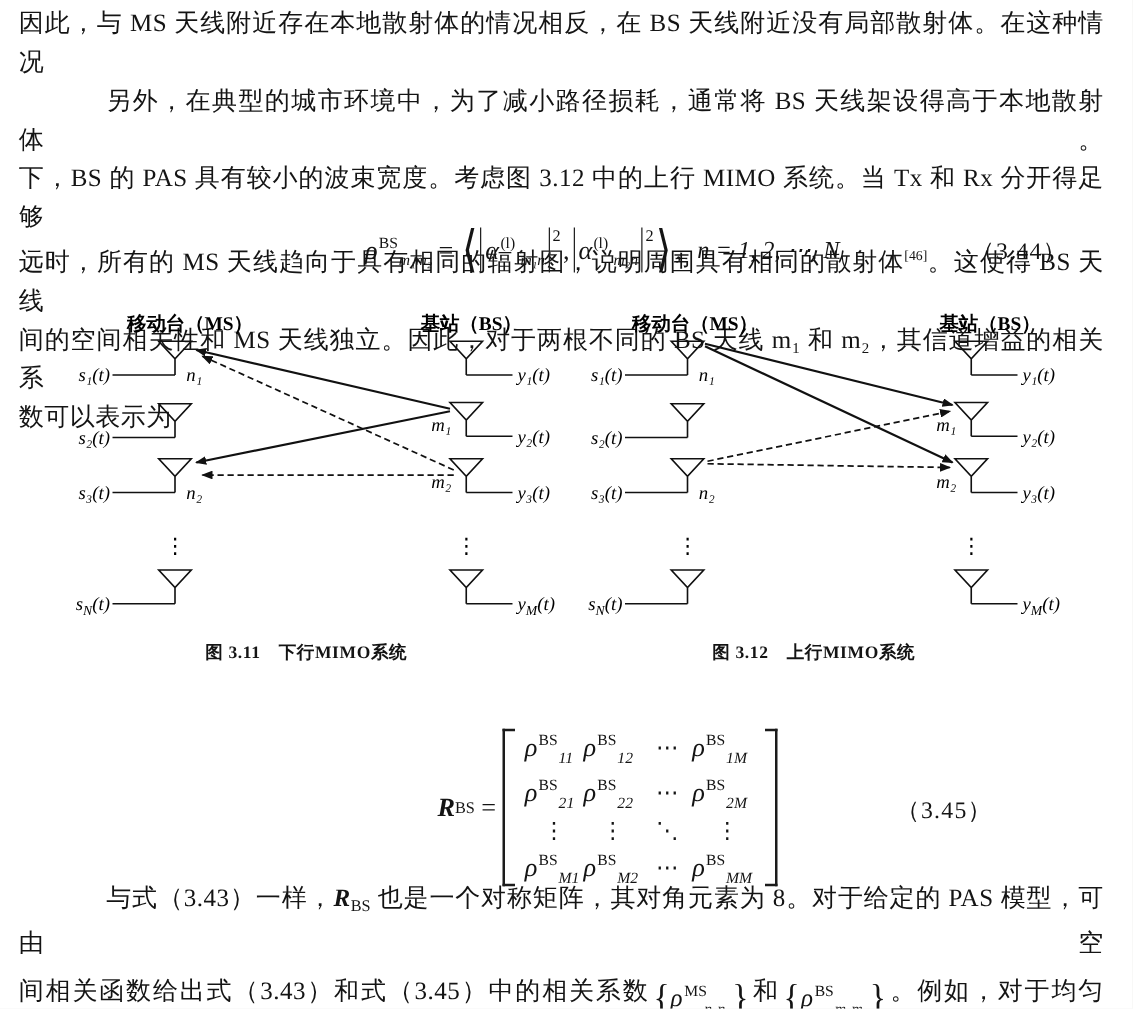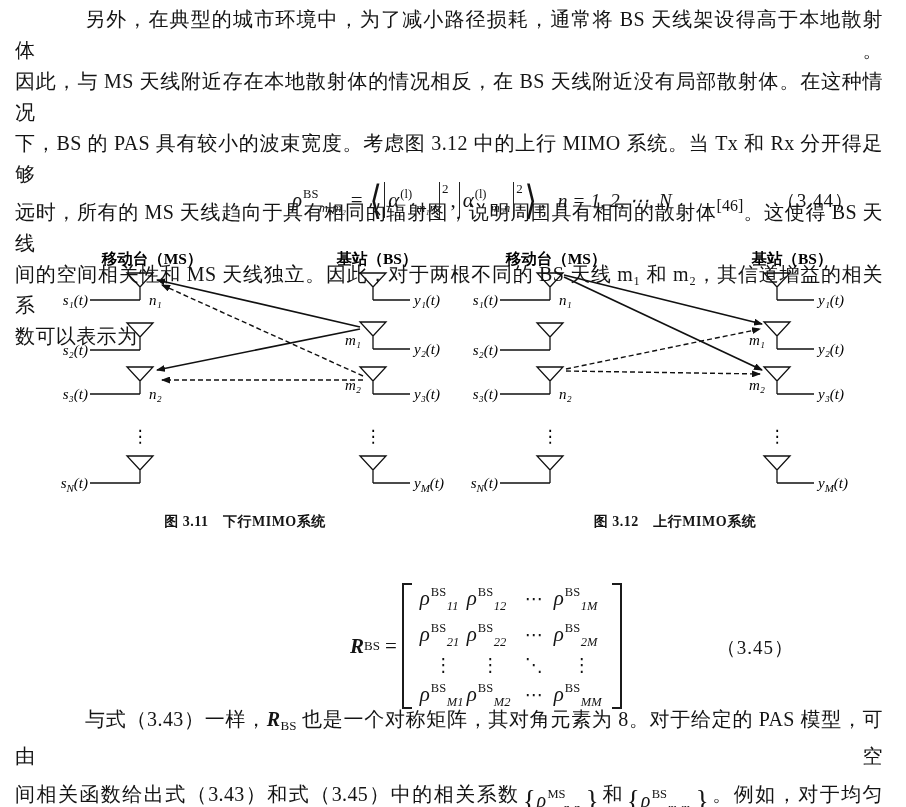--- a/index.html
+++ b/index.html
@@ -5,21 +5,21 @@
   html,body{margin:0;padding:0;background:#f4f4f2;}
   .page{
     position:relative;width:906px;height:807px;background:#ffffff;
     font-family:"Liberation Serif","DejaVu Serif",serif;color:#141414;
     overflow:hidden;
   }
   
   .para{position:absolute;left:15px;width:868px;font-size:20px;line-height:31px;letter-spacing:0.4px;}
   .jline{text-align:justify;text-align-last:justify;}
   .indent{text-indent:70px;}
-  sup.ref{font-size:16px;letter-spacing:0;}
+  sup.ref{font-size:11px;letter-spacing:0;}
   
   .tok{display:inline-flex;align-items:center;}
   .mi{font-style:italic;}
   .ss{display:inline-flex;flex-direction:column;align-items:flex-start;
       font-size:12.5px;line-height:1.15;letter-spacing:0;margin-left:1px;transform:translateY(1px);}
   .ss .sb{font-style:italic;margin-left:16px;}
   .eqrow{position:absolute;left:0;width:906px;}
   .eqbody{position:absolute;display:flex;align-items:center;font-size:21px;}
   .eqnum{position:absolute;font-size:19px;letter-spacing:1px;}
   .ang{font-size:40px;font-weight:400;line-height:1;transform:scaleX(.8);font-family:"DejaVu Sans",sans-serif;}
@@ -48,22 +48,22 @@
   .inl .mi{font-size:20px;}
   .rbs{font-weight:bold;font-style:italic;}
   .rbs-sub{font-size:13px;letter-spacing:0;vertical-align:-4px;}
 </style>
 </head>
 <body>
 
 <div class="page">
 
   <div class="para" style="top:4px;">
+    <div class="jline">因此，与 MS 天线附近存在本地散射体的情况相反，在 BS 天线附近没有局部散射体。在这种情况</div>
     <div class="jline indent">另外，在典型的城市环境中，为了减小路径损耗，通常将 BS 天线架设得高于本地散射体。</div>
-    <div class="jline">因此，与 MS 天线附近存在本地散射体的情况相反，在 BS 天线附近没有局部散射体。在这种情况</div>
     <div class="jline">下，BS 的 PAS 具有较小的波束宽度。考虑图 3.12 中的上行 MIMO 系统。当 Tx 和 Rx 分开得足够</div>
     <div class="jline"><span>远时，所有的 MS 天线趋向于具有相同的辐射图，说明周围具有相同的散射体</span><sup class="ref">[46]</sup><span>。这使得 BS 天线</span></div>
     <div class="jline">间的空间相关性和 MS 天线独立。因此，对于两根不同的 BS 天线 m₁ 和 m₂，其信道增益的相关系</div>
     <div>数可以表示为</div>
   </div>
 
   <div class="eqrow" style="top:174px;height:52px;">
     <div class="eqbody" style="left:292px;top:0;height:52px;">
       <span class="tok">
         <span class="mi">ρ</span>
@@ -195,21 +195,21 @@
         <text x="358" y="248"><tspan>y</tspan><tspan dy="4" font-size="11">M</tspan><tspan dy="-4">(t)</tspan></text>
       </g>
       <g font-size="17" font-family="DejaVu Sans, sans-serif">
         <text x="90" y="202" text-anchor="middle">⋮</text>
         <text x="317" y="202" text-anchor="middle">⋮</text>
       </g>
     </svg>
   </div>
 
   <div class="caption" style="left:30px;">图 3.11　下行MIMO系统</div>
-  <div class="caption" style="left:460px;">图 3.12　上行MIMO系统</div>
+  <div class="caption" style="left:436px;">图 3.12　上行MIMO系统</div>
 
 
   <div class="eqrow" style="top:583px;height:126px;">
     <div class="eqbody" style="left:350px;top:0;height:126px;">
       <span class="tok">
         <span class="rbs">R</span>
           <span class="rbs-sub">BS</span>
       </span>
       <span class="mo">=</span>
       <span class="brk l"></span>

